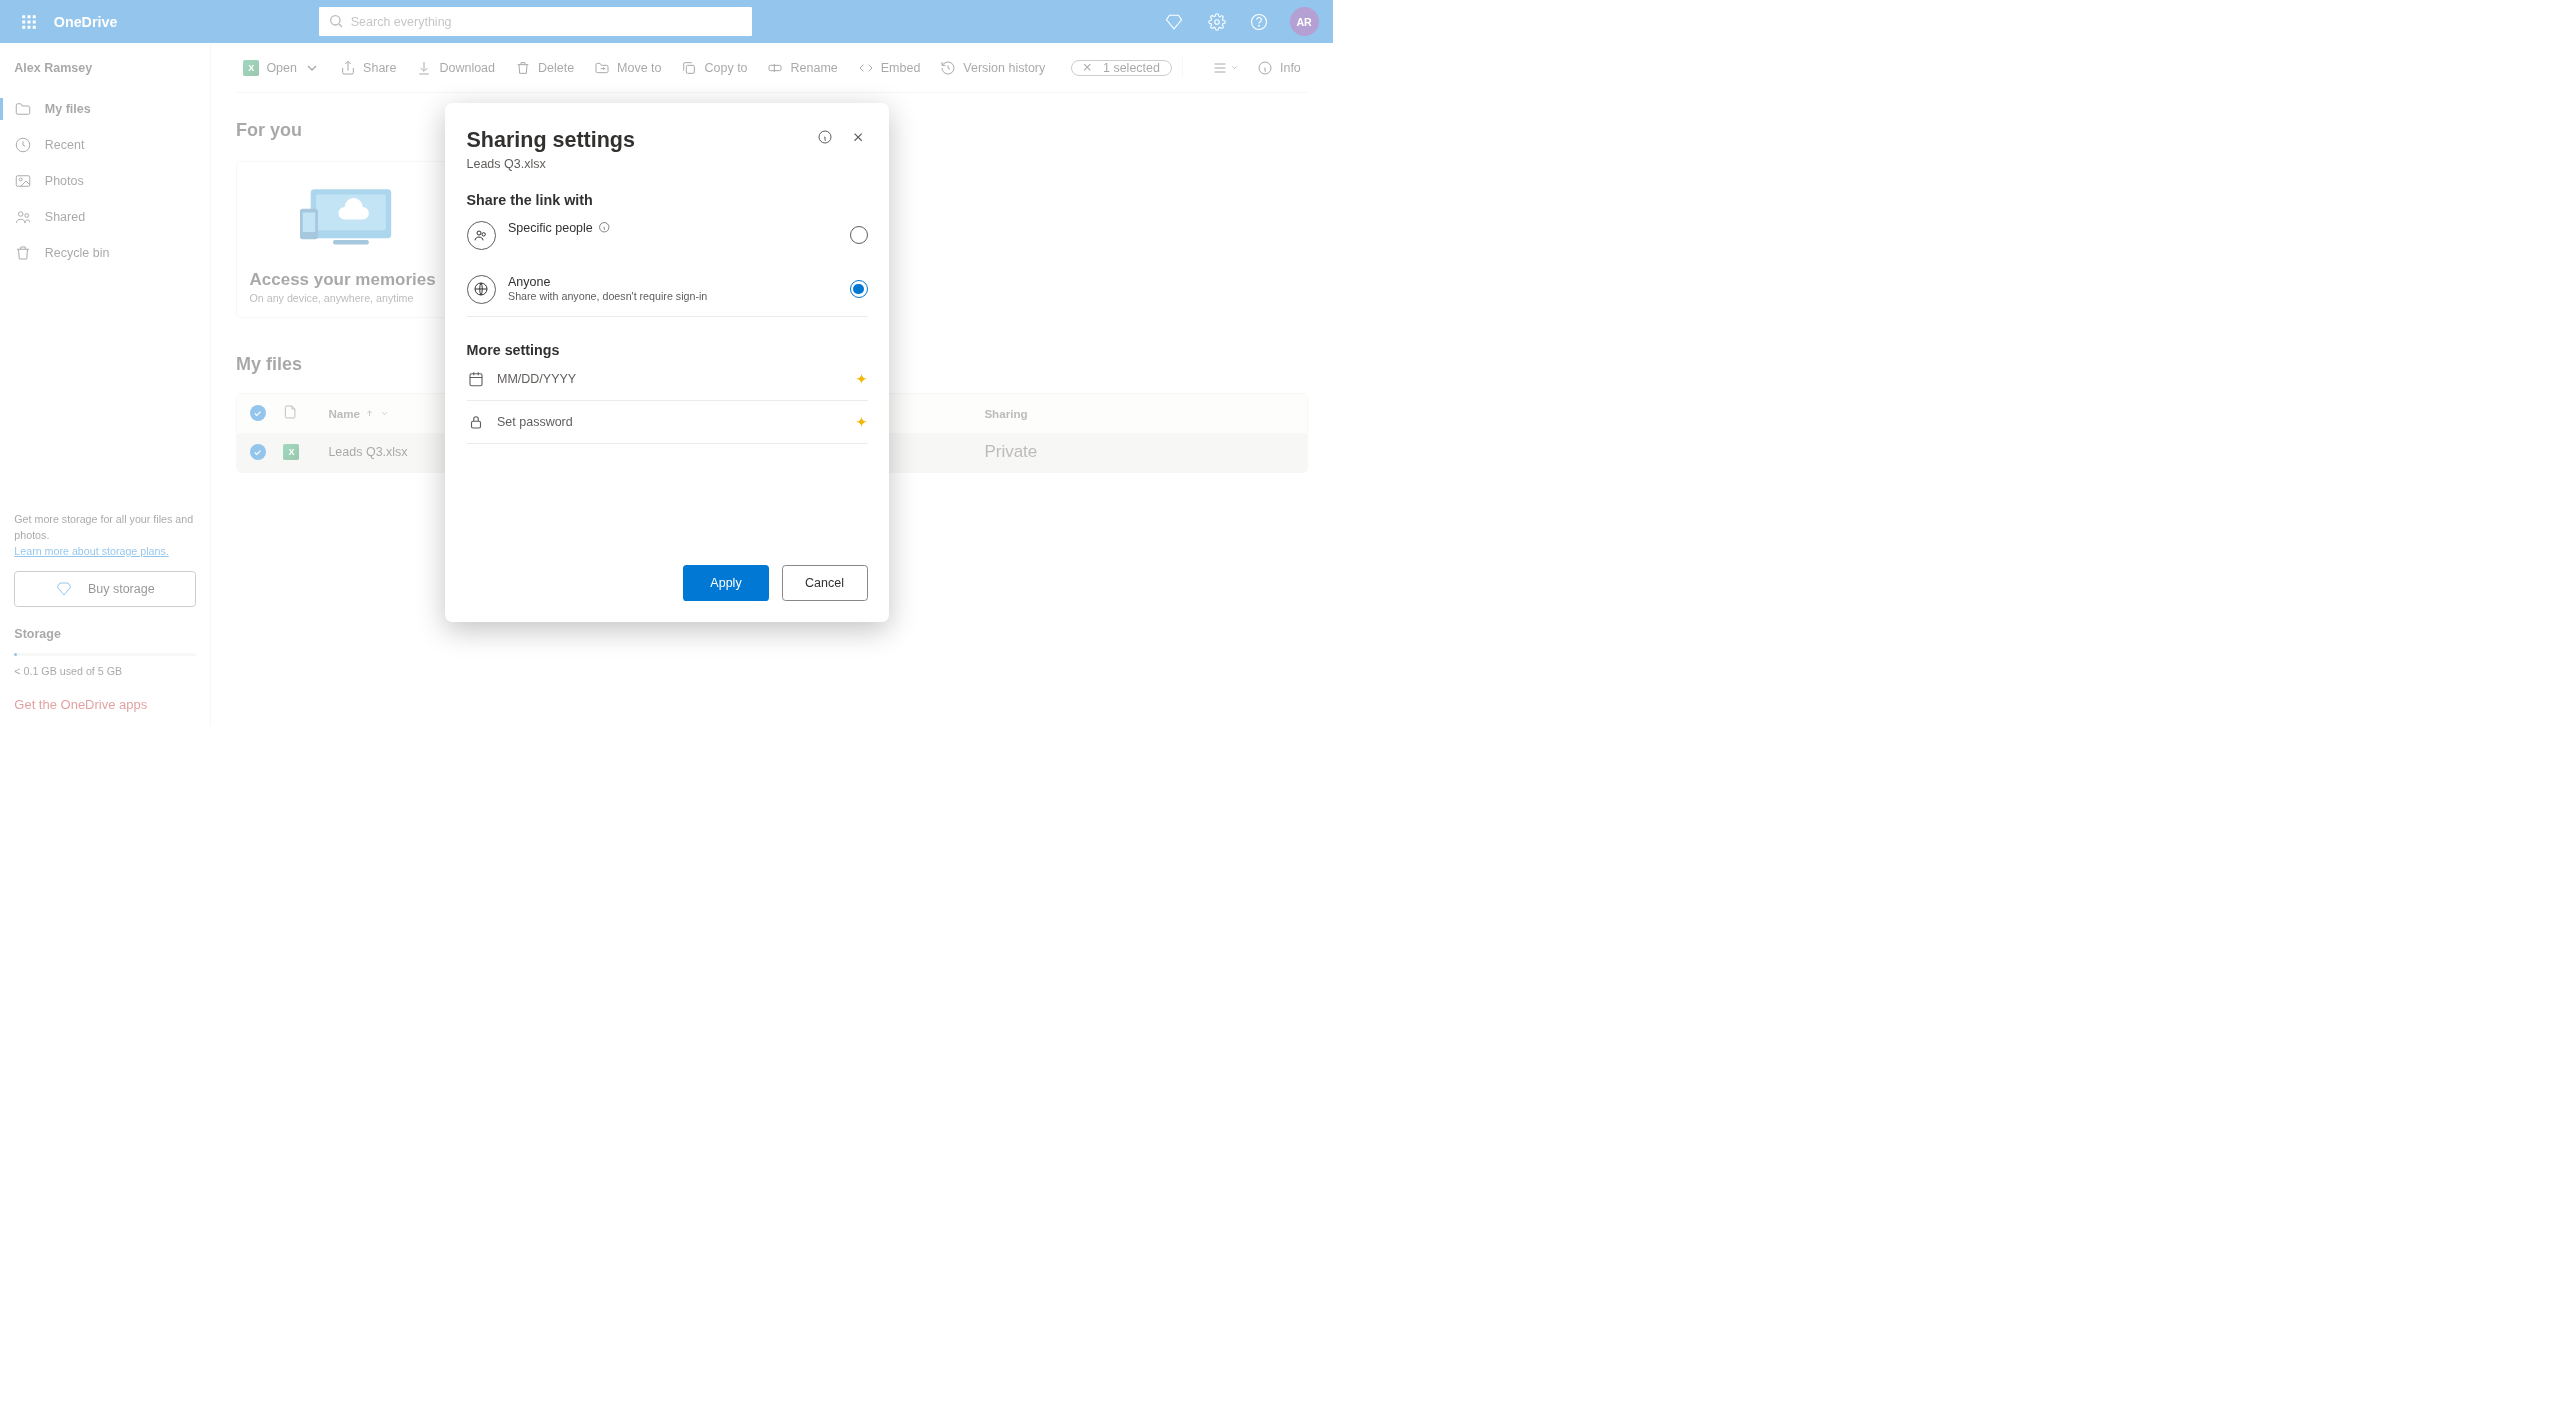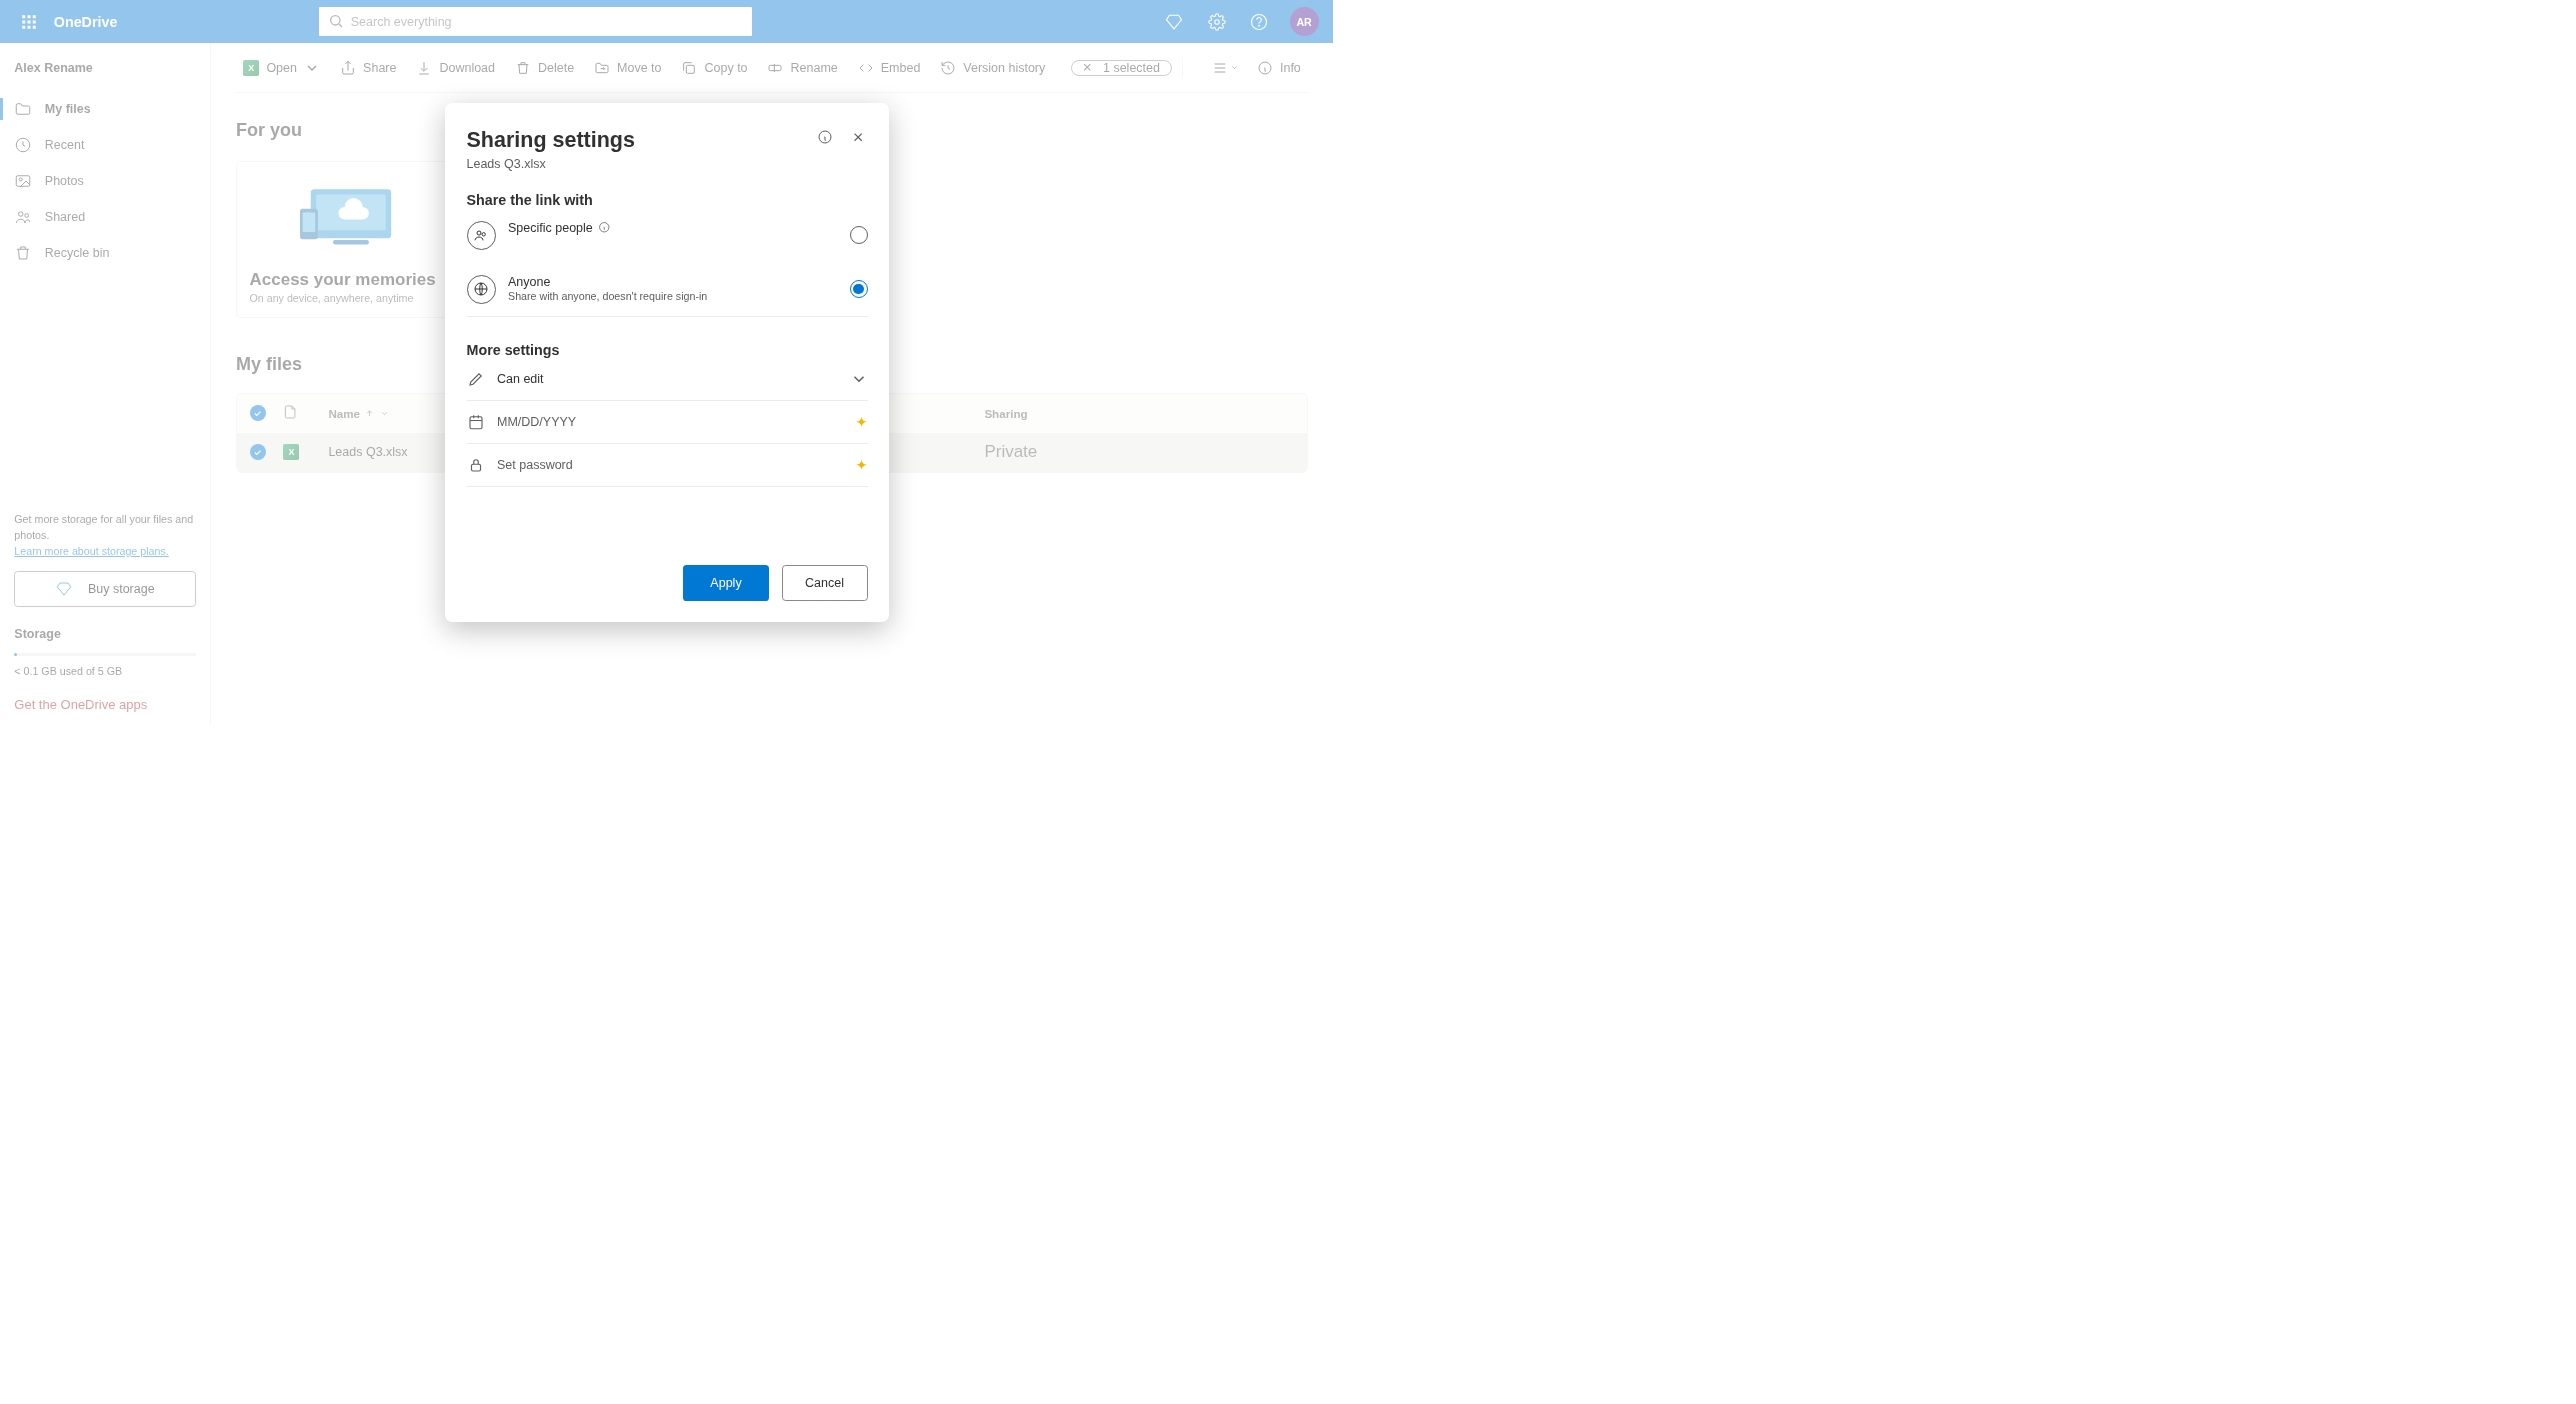--- a/index.html
+++ b/index.html
@@ -184,21 +184,21 @@
           <circle cx="12" cy="12" r="10"></circle>
           <path d="M9.1 9a3 3 0 1 1 5.8 1c0 2-3 2-3 4"></path>
           <circle cx="12" cy="17" r="0.5" fill="currentColor"></circle>
         </svg>
     </div>
     <div class="avatar">AR</div>
   </div>
 </div>
 
 <div class="sidebar">
-  <div class="user-name">Alex Rename</div>
+  <div class="user-name">Alex Ramsey</div>
   <div class="nav">
     <div class="nav-item active">
       <svg viewBox="0 0 24 24">
           <path d="M3 7a2 2 0 0 1 2-2h4l2 3h8a2 2 0 0 1 2 2v7a2 2 0 0 1-2 2H5a2 2 0 0 1-2-2V7z"></path>
         </svg>
       <span>My files</span>
     </div>
     <div class="nav-item">
       <svg viewBox="0 0 24 24">
           <circle cx="12" cy="12" r="9"></circle>
@@ -455,29 +455,20 @@
     </div>
     <div class="ro-text">
       <div class="t1">Anyone</div>
       <div class="t2">Share with anyone, doesn't require sign-in</div>
     </div>
     <div class="ro-radio sel"></div>
   </div>
 
   <div class="dlg-section" style="margin-top:25px">More settings</div>
 
-  <div class="setting-row permission">
-    <svg viewBox="0 0 24 24" fill="none" stroke="currentColor" stroke-width="1.5">
-        <path d="M4 20l4-1 11-11-3-3L5 16l-1 4z"></path>
-      </svg>
-    <div class="sr-text">Can edit</div>
-    <svg class="chev" width="10.7" height="10.7" viewBox="0 0 24 24" fill="none" stroke="currentColor" stroke-width="2">
-        <path d="M6 9l6 6 6-6"></path>
-      </svg>
-  </div>
 
   <div class="setting-row">
     <svg viewBox="0 0 24 24" fill="none" stroke="currentColor" stroke-width="1.5">
         <rect x="4" y="5" width="16" height="16" rx="2"></rect>
         <path d="M4 10h16M9 3v4M15 3v4"></path>
       </svg>
     <input placeholder="MM/DD/YYYY" style="">
     <span class="premium">✦</span>
   </div>
 

